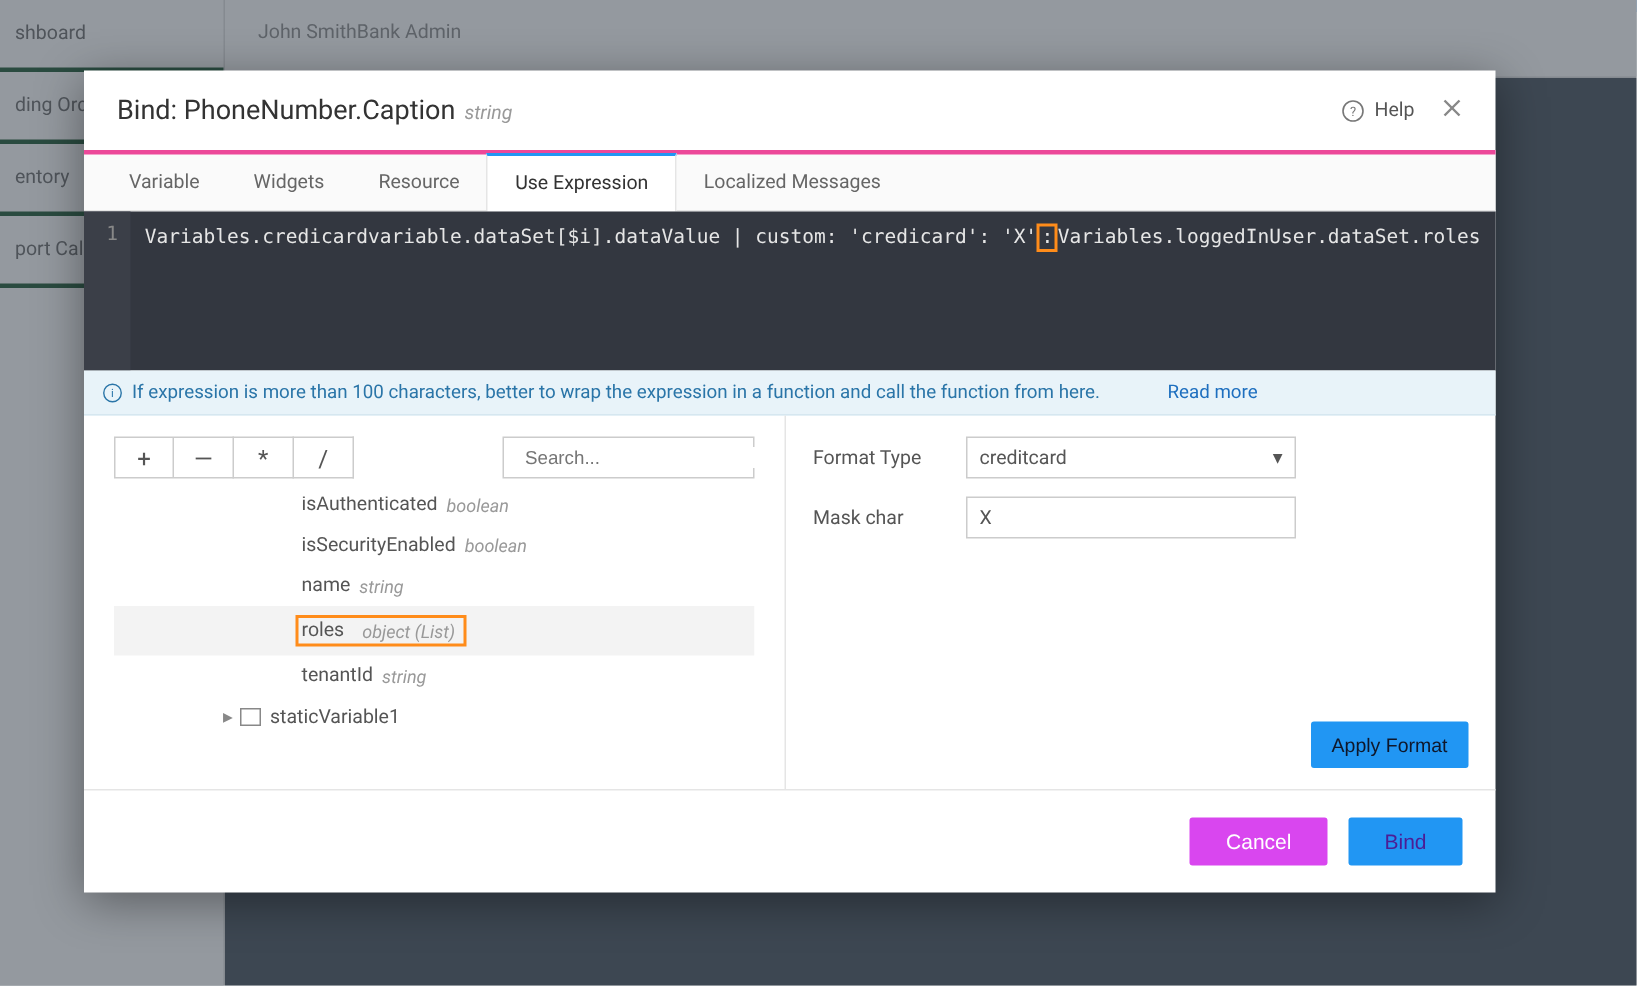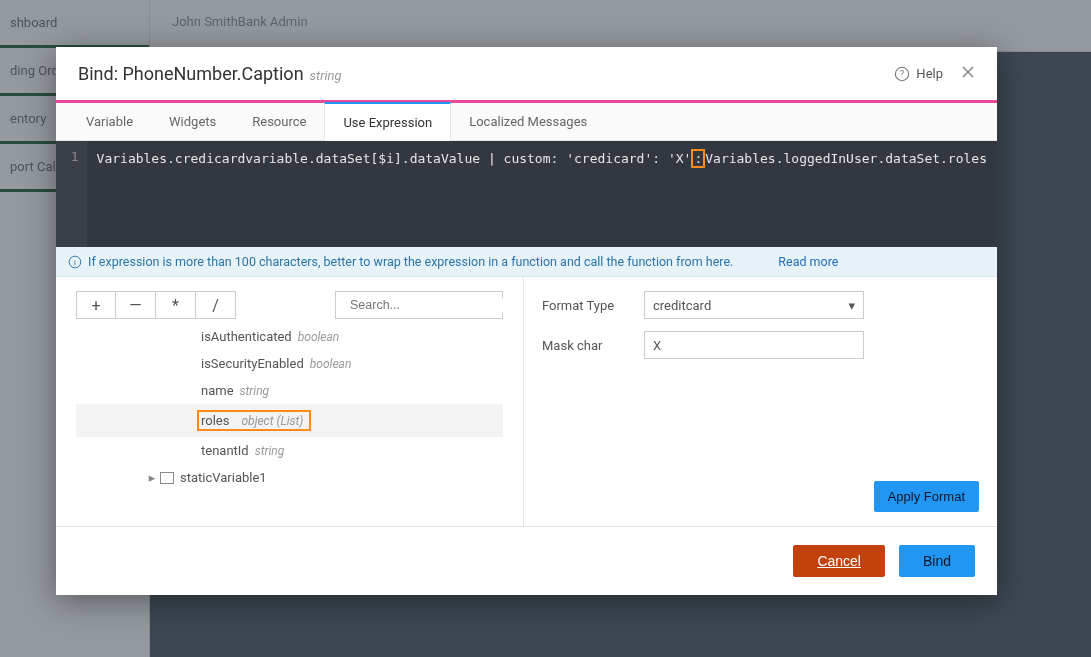--- a/index.html
+++ b/index.html
@@ -243,22 +243,22 @@
     justify-content:flex-end;
     gap:14px;
   }
   .btn {
     border:none;
     padding:8px 24px;
     font-size:14px;
     border-radius:2px;
     cursor:pointer;
   }
-  .btn-cancel { background:#c2410c; color:#fff;text-decoration:underline; }
-  .btn-primary { background:#2196f3; color:#0f172a; }
+  .btn-cancel { background:#d946ef; color:#fff; }
+  .btn-primary { background:#2196f3; color:#4c1d95; }
 </style>
 </head>
 <body>
 
 <div class="bg-topbar"></div>
 <div class="bg-sidebar">
   <div class="item">shboard</div>
   <div class="item">ding Orders</div>
   <div class="item">entory</div>
   <div class="item">port Calls</div>

